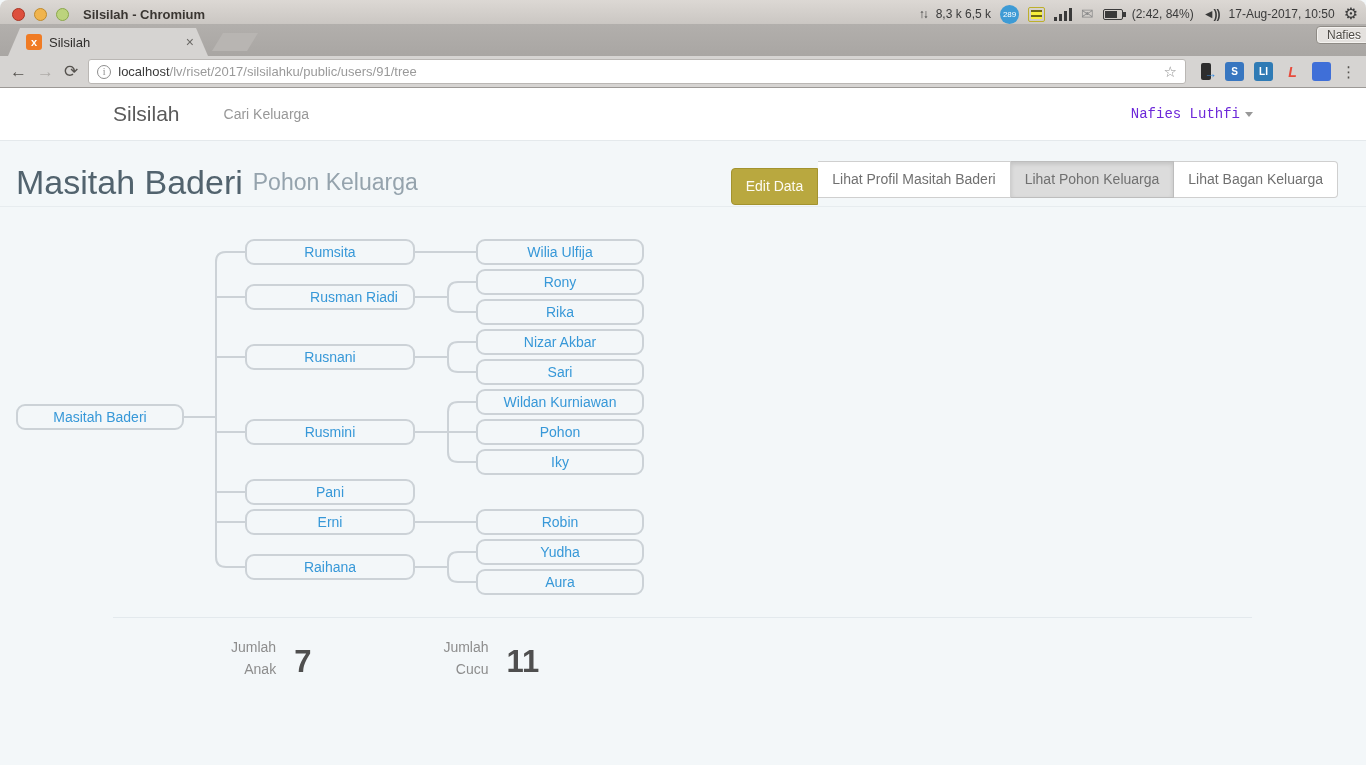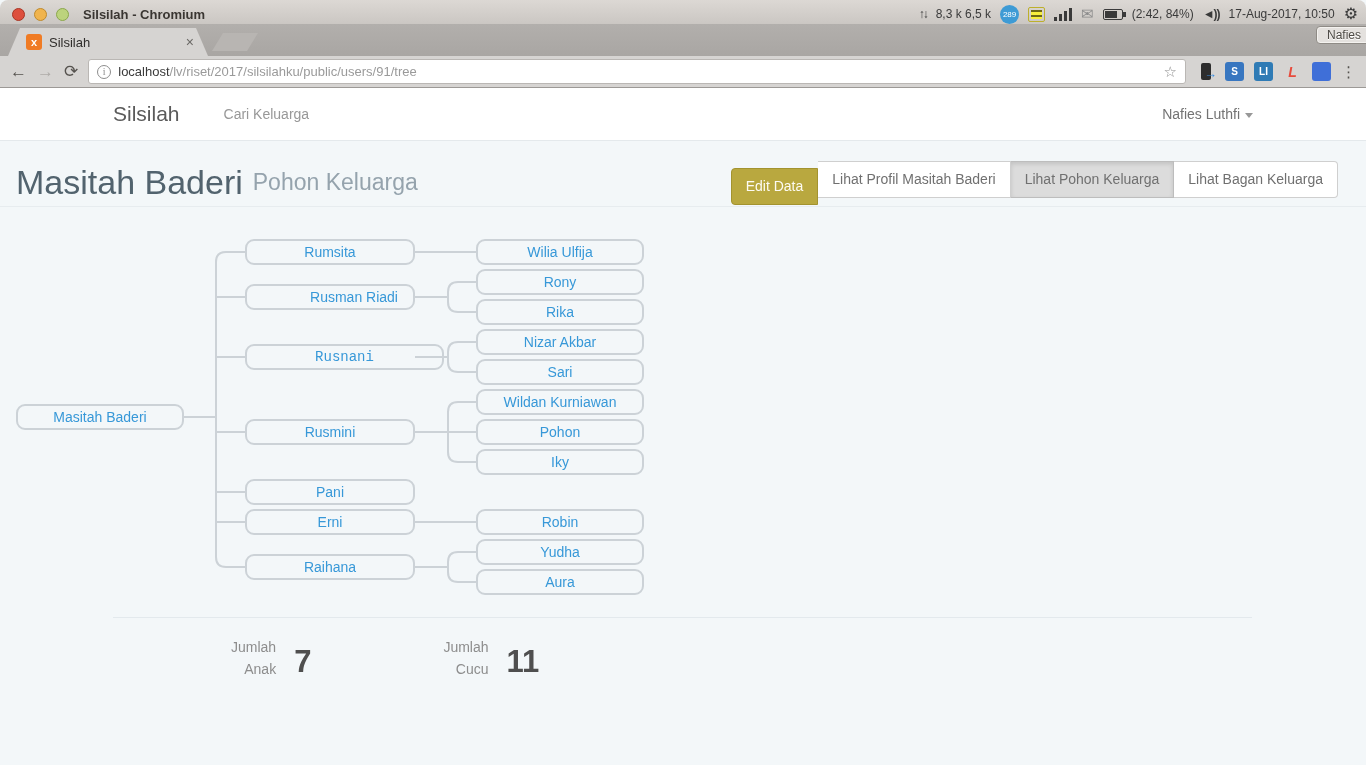--- a/index.html
+++ b/index.html
@@ -69,21 +69,21 @@
   .ext.li-ic { background:#2f7bb5; }
   .ext.laravel { background:transparent; color:#e74b3c; font-size:14px; font-style:italic; }
   .ext.bluebox { background:#3f6fd8; }
   .menu-dots { font-size:15px; color:#55524e; }
 
   
   .navbar { position:absolute; top:88px; left:0; right:0; height:53px; background:#ffffff;
     border-bottom:1px solid #e4e9ec; display:flex; align-items:center; padding:0 113px; }
   .brand { font-size:21px; color:#5a5a5a; margin-right:44px; }
   .navlink { font-size:14px; color:#989898; }
-  .usermenu { margin-left:auto; font-size:14px; color:#737373; }
+  .usermenu { margin-left:auto; font-size:14px; color:#6d28d9;font-family:Liberation Mono, monospace; }
   .caret { display:inline-block; margin-left:5px; vertical-align:1px;
     border-left:4px solid transparent; border-right:4px solid transparent; border-top:5px solid #989898; }
 
   
   .page { position:absolute; top:141px; left:0; right:0; bottom:0; background:#f3f7f9; }
   .page-header { display:flex; align-items:center; padding:18px 28px 0 16px; height:66px;
     border-bottom:1px solid #e7ecef; }
   .page-title { font-size:34px; color:#52636e; font-weight:normal; }
   .page-subtitle { font-size:23px; color:#95a3ad; margin-left:10px; }
   .btn-group { margin-left:auto; display:flex; }
@@ -208,21 +208,21 @@
           <path d="M415 315 H476" fill="none" stroke="#ccd2d7" stroke-width="2"></path>
           <path d="M415 360 H448" fill="none" stroke="#ccd2d7" stroke-width="2"></path>
           <path d="M476 345 H458 Q448 345 448 355 V365 Q448 375 458 375 H476" fill="none" stroke="#ccd2d7" stroke-width="2"></path>
         </svg>
         <div class="tree-node" style="left: 16px; top: 197px; width: 168px;">Masitah Baderi</div>
         <div class="tree-node" style="left: 245px; top: 32px; width: 170px;">Rumsita</div>
         <div class="tree-node" style="left: 476px; top: 32px; width: 168px;">Wilia Ulfija</div>
         <div class="tree-node" style="left: 245px; top: 77px; width: 170px; padding-left: 48px;">Rusman Riadi</div>
         <div class="tree-node" style="left: 476px; top: 62px; width: 168px;">Rony</div>
         <div class="tree-node" style="left: 476px; top: 92px; width: 168px;">Rika</div>
-        <div class="tree-node" style="left: 245px; top: 137px; width: 199px; font-family: Liberation Mono, monospace;">Rusnani</div>
+        <div class="tree-node" style="left: 245px; top: 137px; width: 170px;">Rusnani</div>
         <div class="tree-node" style="left: 476px; top: 122px; width: 168px;">Nizar Akbar</div>
         <div class="tree-node" style="left: 476px; top: 152px; width: 168px;">Sari</div>
         <div class="tree-node" style="left: 245px; top: 212px; width: 170px;">Rusmini</div>
         <div class="tree-node" style="left: 476px; top: 182px; width: 168px;">Wildan Kurniawan</div>
         <div class="tree-node" style="left: 476px; top: 212px; width: 168px;">Pohon</div>
         <div class="tree-node" style="left: 476px; top: 242px; width: 168px;">Iky</div>
         <div class="tree-node" style="left: 245px; top: 272px; width: 170px;">Pani</div>
         <div class="tree-node" style="left: 245px; top: 302px; width: 170px;">Erni</div>
         <div class="tree-node" style="left: 476px; top: 302px; width: 168px;">Robin</div>
         <div class="tree-node" style="left: 245px; top: 347px; width: 170px;">Raihana</div>

